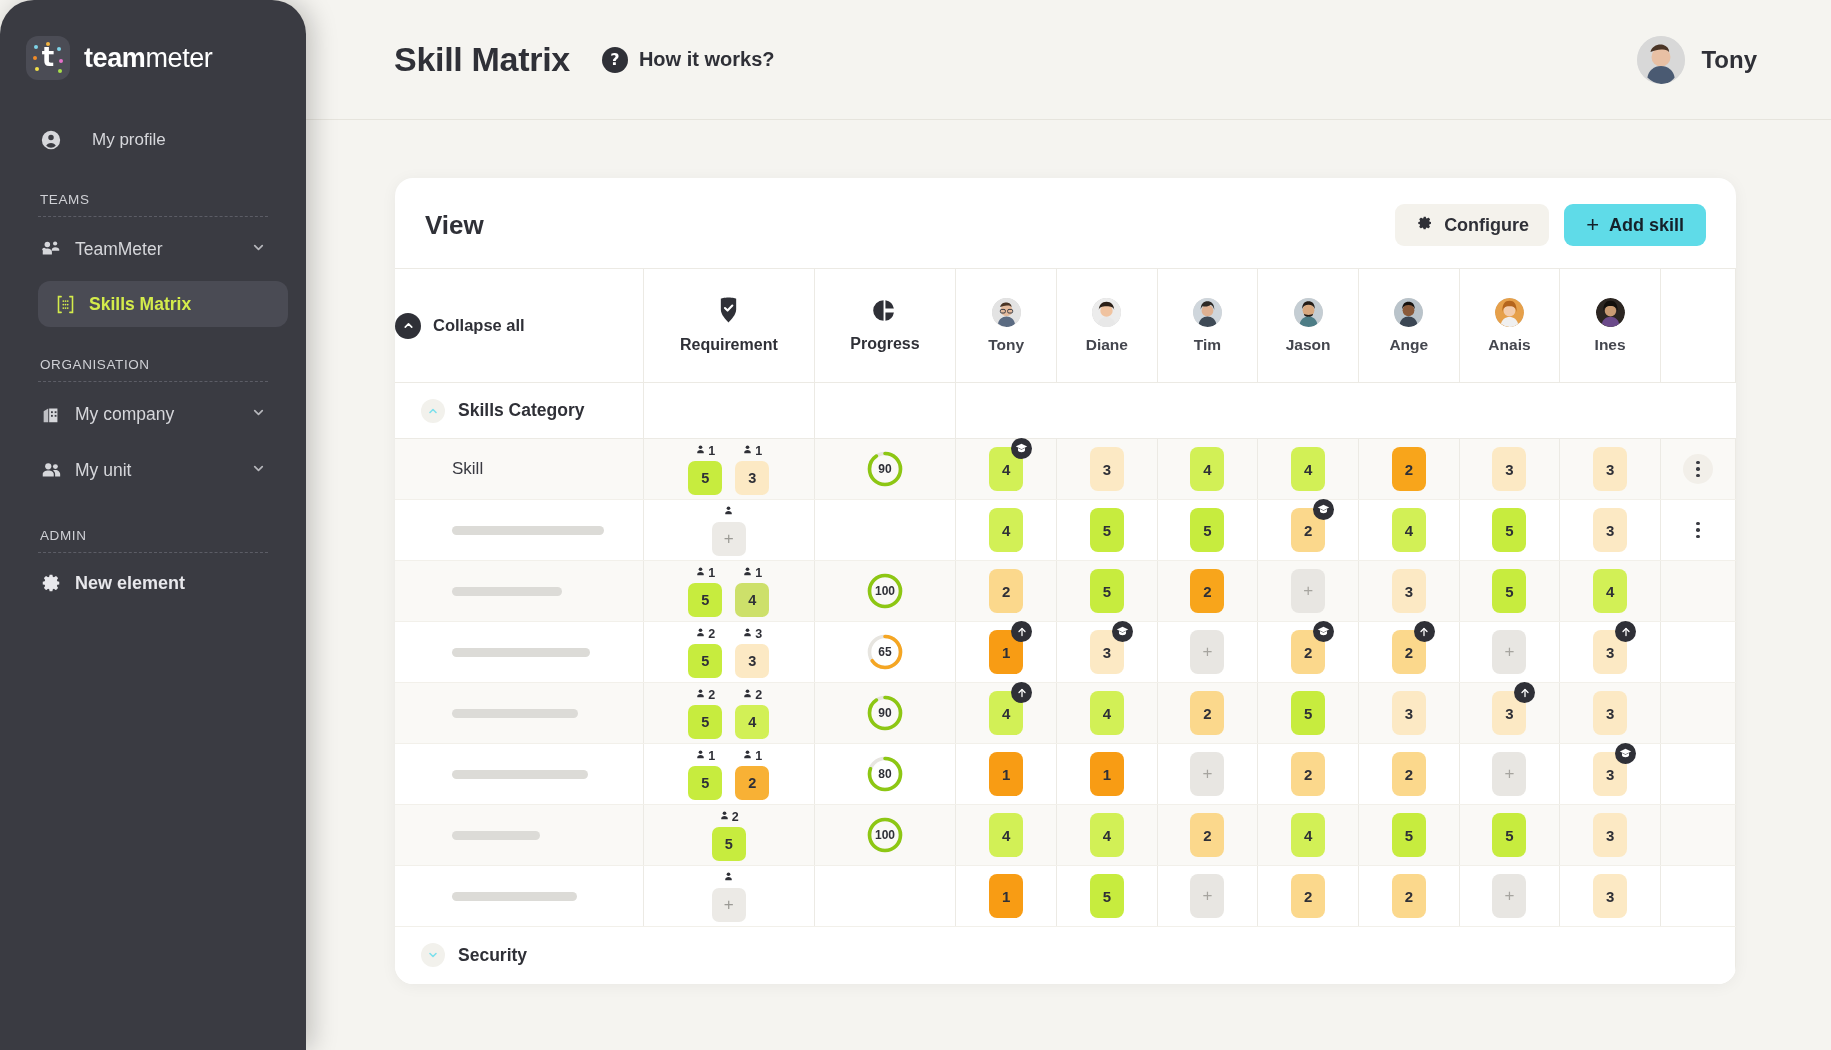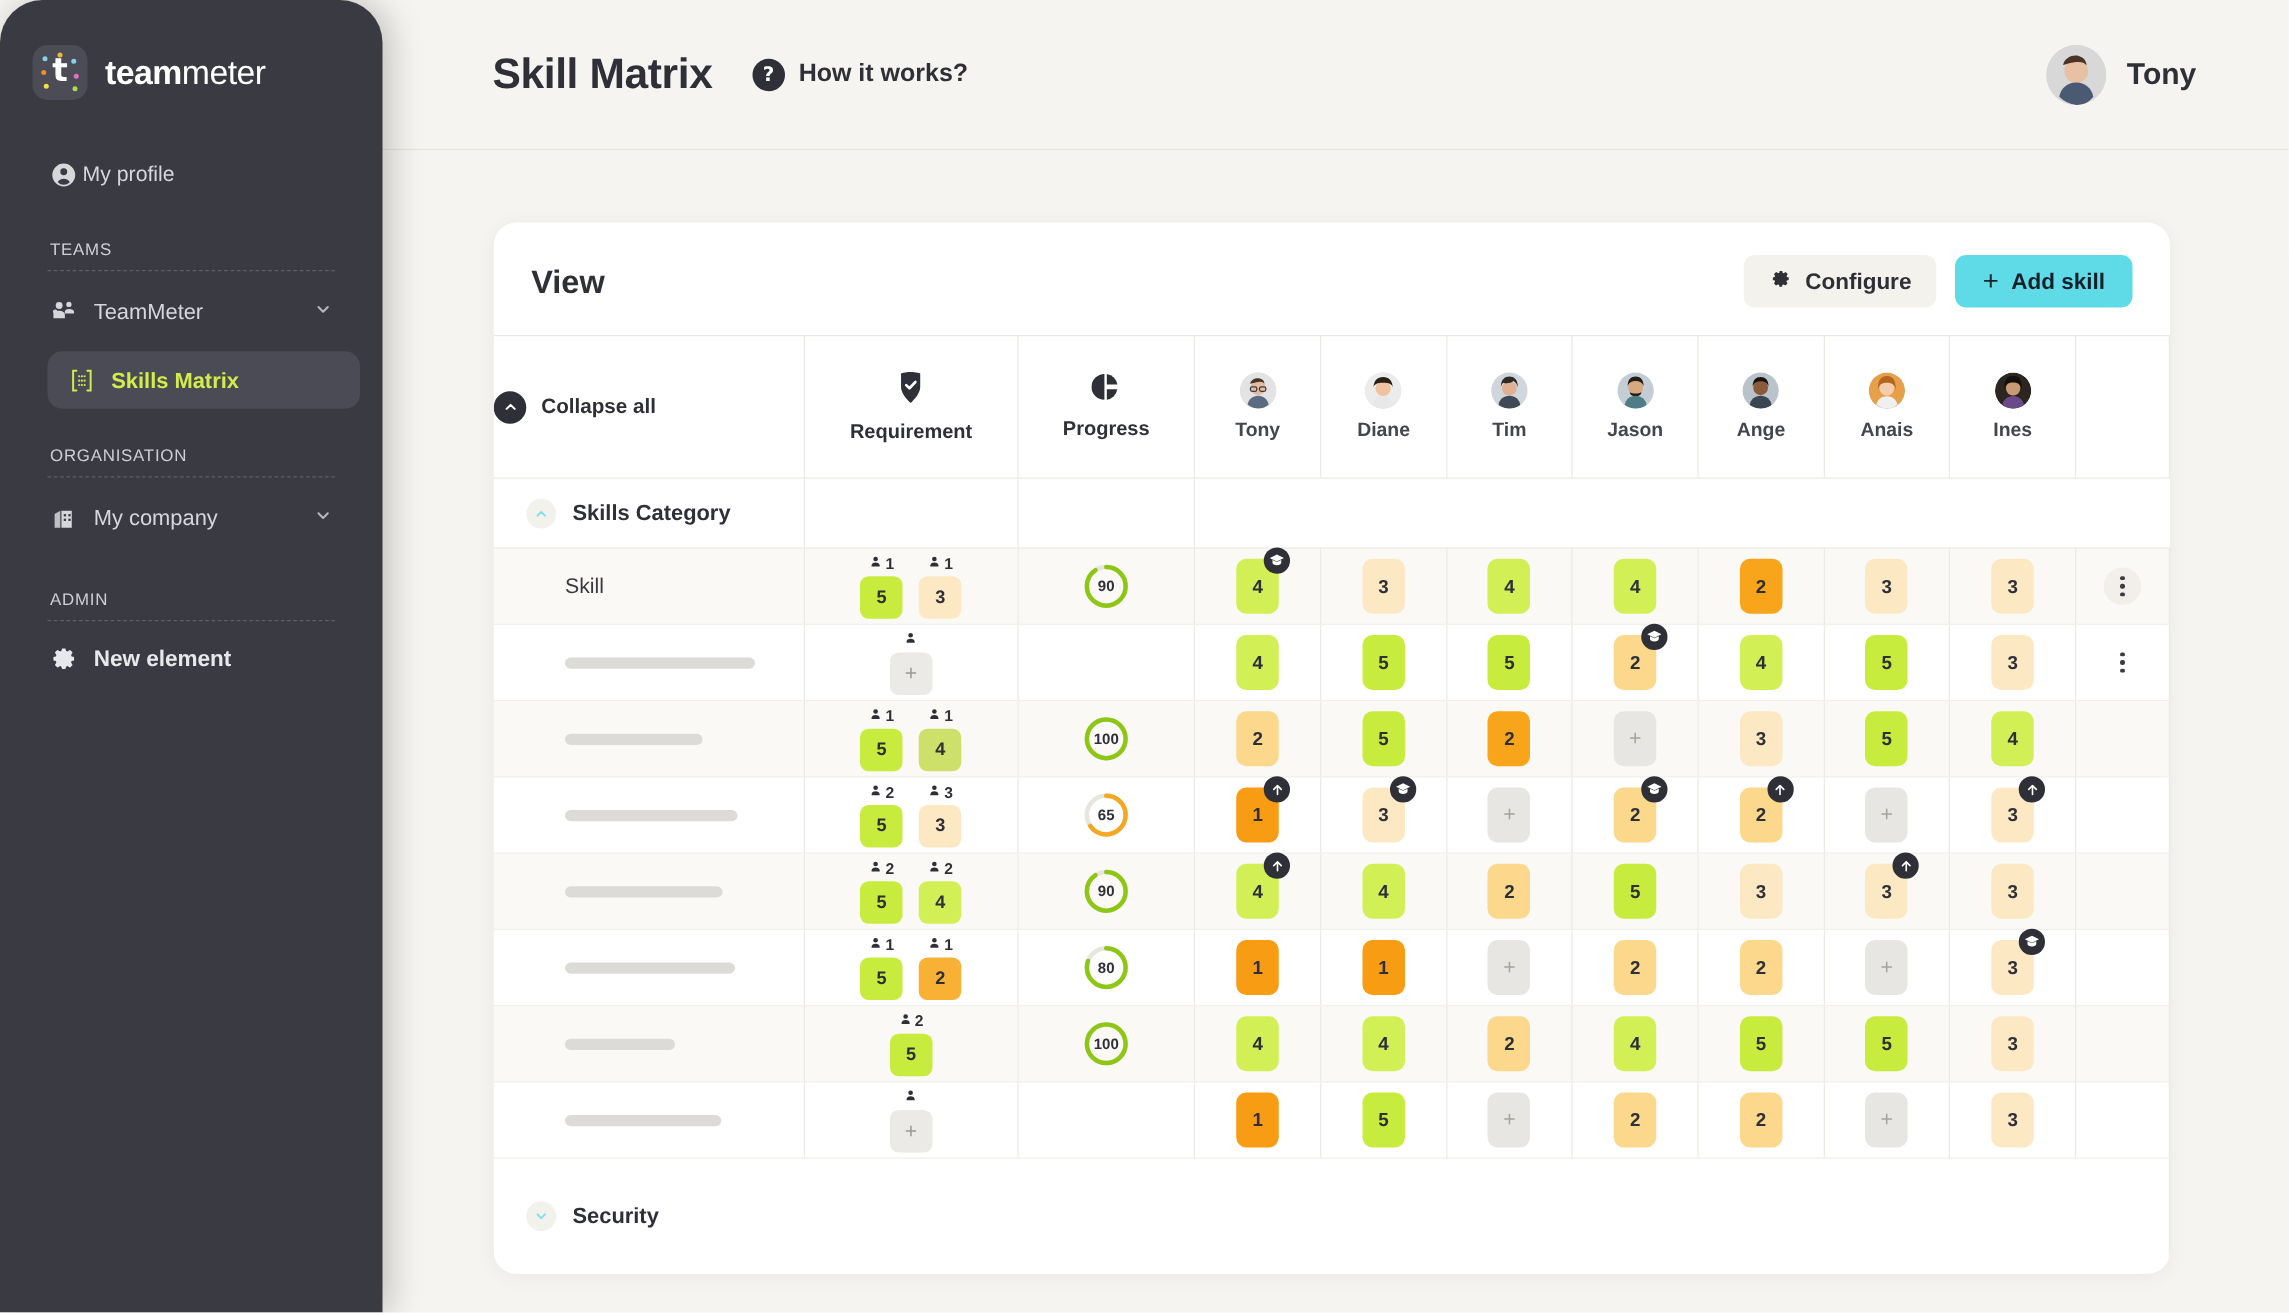--- a/index.html
+++ b/index.html
@@ -35,21 +35,21 @@
   .d3{left:31px;top:11px;background:#7fd4e8;}
   .d4{left:7px;top:20px;background:#f28c28;}
   .d5{left:33px;top:23px;background:#e471c9;}
   .d6{left:9px;top:31px;background:#f2e04a;}
   .d7{left:32px;top:33px;background:#a8e04a;}
   .logo-text { font-size:27px; letter-spacing:-.4px; }
   .logo-text b { font-weight:800; color:#fff; }
   .logo-text span { font-weight:300; color:#fff; }
 
   .side-link {
-    display:flex; align-items:center; gap:4px;
+    display:flex; align-items:center; gap:30px;
     padding:11px 22px; margin:0 18px; border-radius:11px;
     color:#d6d7db; font-size:17px; cursor:pointer;
   }
   .side-link.profile { margin-top:38px; }
   .side-ico { width:22px; height:22px; flex:none; display:flex; align-items:center; justify-content:center; }
   .side-ico svg { display:block; }
 
   .side-section {
     color:#cfd0d5; font-size:13.5px; letter-spacing:.6px;
     padding:0 0 0 40px; margin-top:30px;
@@ -194,21 +194,21 @@
     align-items:center; justify-content:center;
   }
   .kebab { display:flex; justify-content:center; cursor:pointer; }
   .kebab-in {
     width:30px;height:30px;border-radius:50%;display:flex;align-items:center;
     justify-content:center; flex-direction:column; gap:3px;
   }
   .kebab-in.bg { background:#f2efe9; }
   .kebab-in span { width:3.5px;height:3.5px;border-radius:50%;background:#3a3b42;display:block; }
 
-  .sec-row { height:92px; }
+  .sec-row { height:57px; }
   .sec-row td { background:#fff; border:none; }
   .sec-cell { padding-left:26px; }
 </style>
 </head>
 <body>
 
 <div class="app">
 
   <aside class="sidebar">
     <div class="logo-row">
@@ -290,20 +290,35 @@
           </svg>
       </span>
       <span>My company</span>
       <span class="chev">
         <svg width="15" height="15" viewBox="0 0 24 24" fill="none" stroke="#d6d7db" stroke-width="2.6" stroke-linecap="round" stroke-linejoin="round">
             <polyline points="6 9 12 15 18 9"></polyline>
           </svg>
       </span>
     </div>
 
+    <div class="side-item">
+      <span class="side-ico">
+        <svg width="22" height="22" viewBox="0 0 24 24" fill="#d6d7db">
+            <circle cx="9" cy="8" r="3.4"></circle>
+            <circle cx="16.8" cy="8.3" r="2.7"></circle>
+            <path d="M9 12.6c-3.3 0-6 1.7-6 3.9V19h12v-2.5c0-2.2-2.7-3.9-6-3.9zM16.8 12c-1 0-1.9.2-2.7.5 1.5.9 2.4 2.3 2.4 4V19H22v-2.6c0-2-2.3-4.4-5.2-4.4z"></path>
+          </svg>
+      </span>
+      <span>My unit</span>
+      <span class="chev">
+        <svg width="15" height="15" viewBox="0 0 24 24" fill="none" stroke="#d6d7db" stroke-width="2.6" stroke-linecap="round" stroke-linejoin="round">
+            <polyline points="6 9 12 15 18 9"></polyline>
+          </svg>
+      </span>
+    </div>
 
     <div class="side-section">ADMIN</div>
     <div class="dash"></div>
 
     <div class="side-item admin">
       <span class="side-ico">
         <svg width="22" height="22" viewBox="0 0 24 24" fill="#e8e8ec">
             <path d="M12 8.4a3.6 3.6 0 1 0 0 7.2 3.6 3.6 0 0 0 0-7.2zm9-.9-2.1-.5-.5-1.2 1.1-1.8a.6.6 0 0 0-.1-.8l-1.6-1.6a.6.6 0 0 0-.8-.1l-1.8 1.1-1.2-.5L13.5 0h-3l-.5 2.1-1.2.5L7 1.5a.6.6 0 0 0-.8.1L4.6 3.2a.6.6 0 0 0-.1.8l1.1 1.8-.5 1.2L3 7.5v3l2.1.5.5 1.2-1.1 1.8a.6.6 0 0 0 .1.8l1.6 1.6c.2.2.5.3.8.1l1.8-1.1 1.2.5.5 2.1h3l.5-2.1 1.2-.5 1.8 1.1c.3.2.6.1.8-.1l1.6-1.6a.6.6 0 0 0 .1-.8l-1.1-1.8.5-1.2 2.1-.5z" transform="translate(0,3) scale(1)"></path>
           </svg>
       </span>

